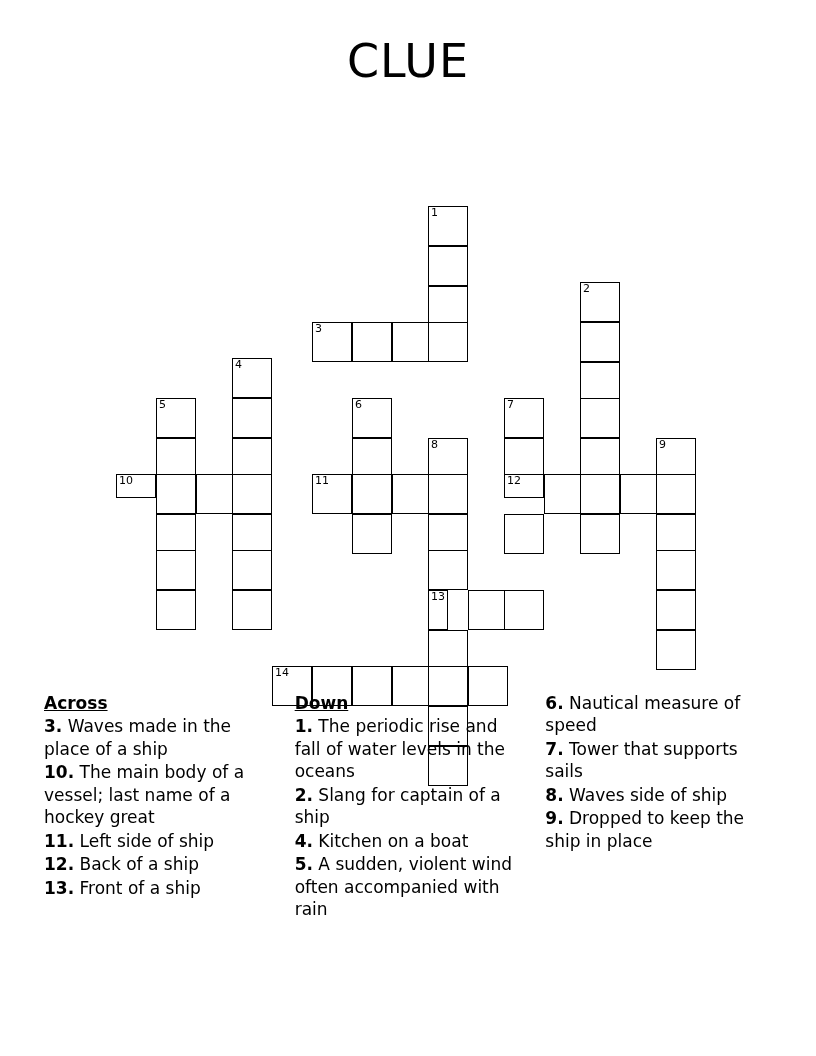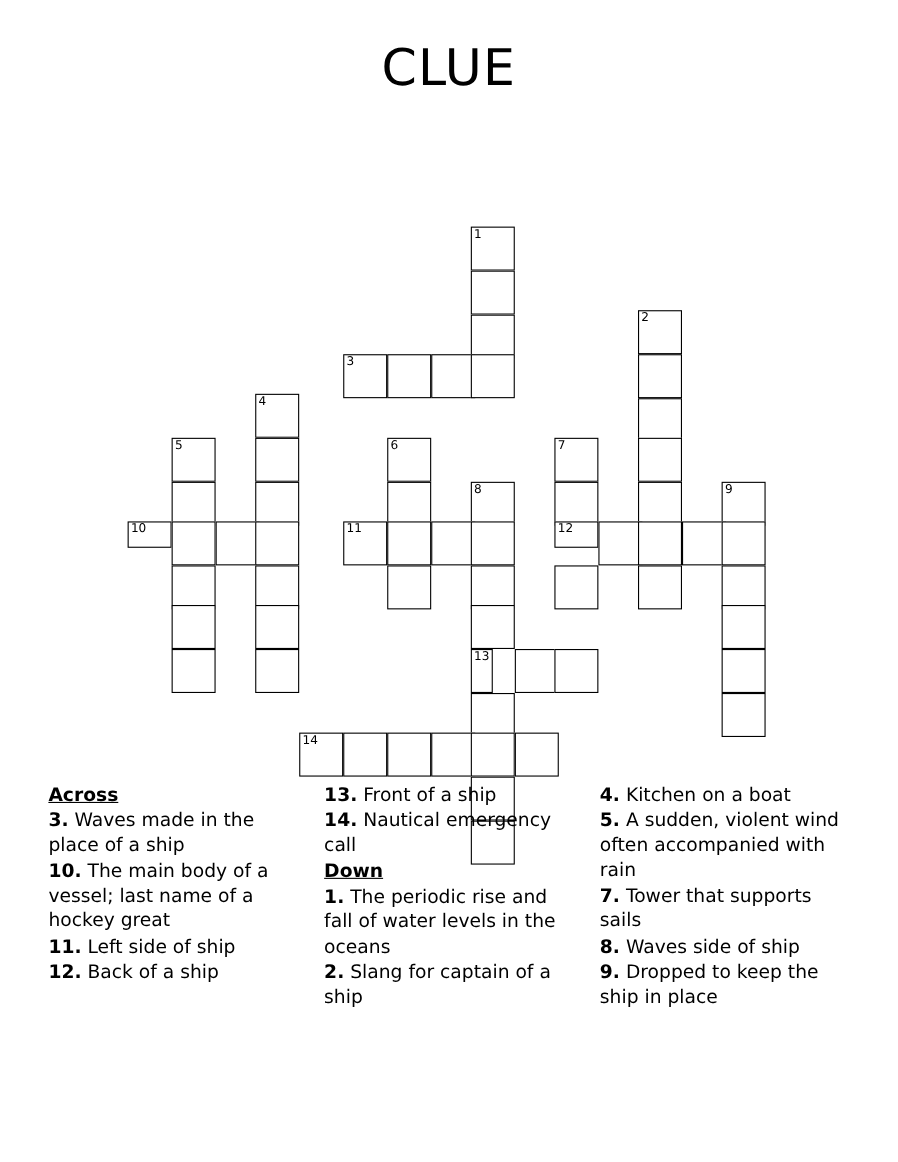--- a/index.html
+++ b/index.html
@@ -46,21 +46,20 @@
     font-family: "DejaVu Sans", sans-serif;
   }
   #clues {
     position: absolute;
     left: 0;
     top: 692px;
     width: 816px;
     height: 340px;
     box-sizing: border-box;
     padding: 0 44px;
-    margin-top: 20px;
   }
   .cols {
     column-count: 3;
     column-gap: 24px;
     font-size: 17px;
     line-height: 1.32;
   }
   .sec-head {
     font-weight: bold;
     text-decoration: underline;
@@ -174,23 +173,23 @@
   </div>
 
 <div id="clues">
   <div class="cols" id="clue-cols">
       <div class="sec-head">Across</div>
       <p class="clue"><b>3.</b><span> Waves made in the place of a ship</span></p>
       <p class="clue"><b>10.</b><span> The main body of a vessel; last name of a hockey great</span></p>
       <p class="clue"><b>11.</b><span> Left side of ship</span></p>
       <p class="clue"><b>12.</b><span> Back of a ship</span></p>
       <p class="clue"><b>13.</b><span> Front of a ship</span></p>
-      <p class="clue"><b>14.</b><span> Nautical emergency call</span></p>
       <div class="sec-head">Down</div>
       <p class="clue"><b>1.</b><span> The periodic rise and fall of water levels in the oceans</span></p>
       <p class="clue"><b>2.</b><span> Slang for captain of a ship</span></p>
       <p class="clue"><b>4.</b><span> Kitchen on a boat</span></p>
       <p class="clue"><b>5.</b><span> A sudden, violent wind often accompanied with rain</span></p>
+      <p class="clue"><b>6.</b><span> Nautical measure of speed</span></p>
       <p class="clue"><b>7.</b><span> Tower that supports sails</span></p>
       <p class="clue"><b>8.</b><span> Waves side of ship</span></p>
       <p class="clue"><b>9.</b><span> Dropped to keep the ship in place</span></p>
     </div>
 </div>
 
 </body></html>

